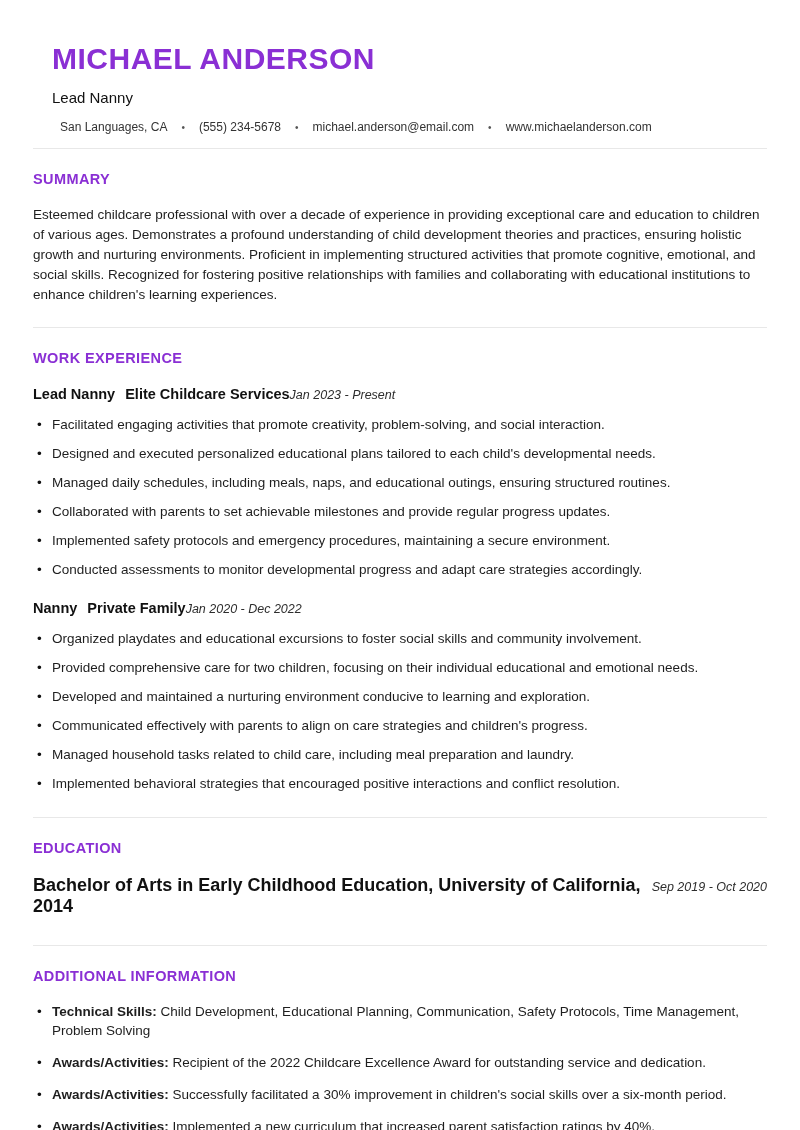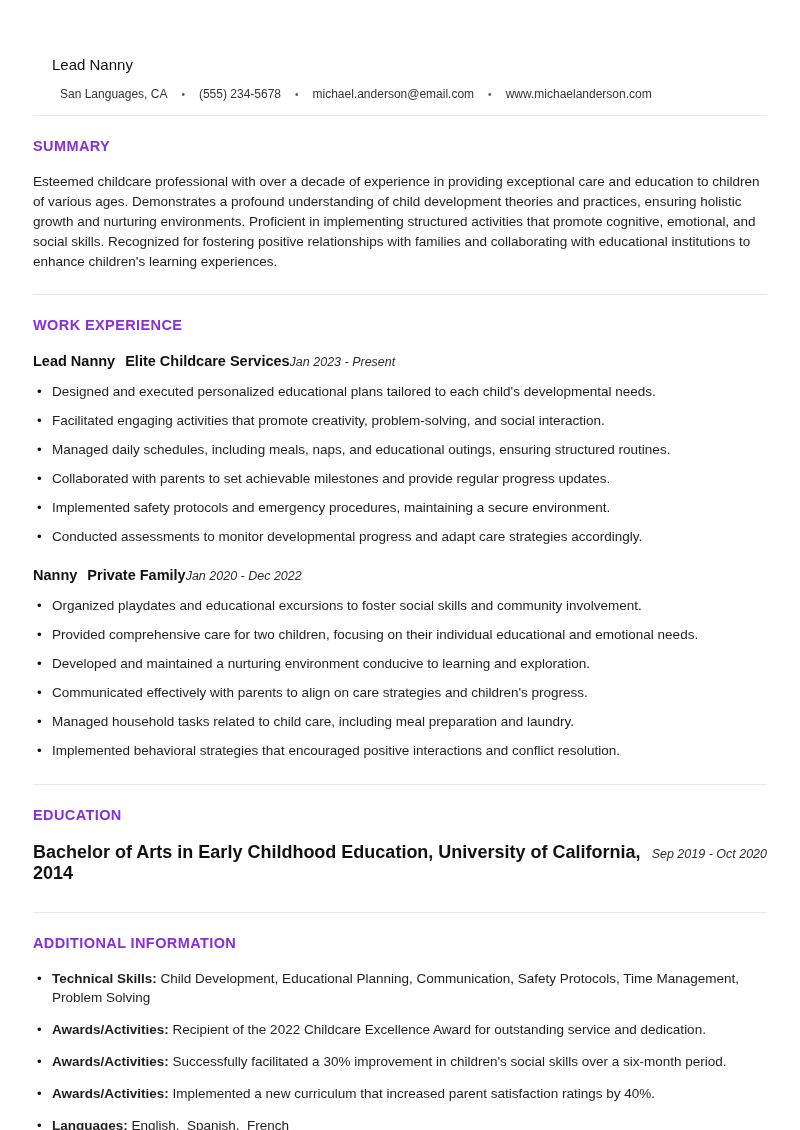--- a/index.html
+++ b/index.html
@@ -168,20 +168,21 @@
   .item-label { font-weight: 700; }
   .item-text { white-space: pre-wrap; }
 </style>
 </head>
 <body>
 
 <div class="page">
 
   <div class="header">
     <div class="header-text">
+      <div class="name">MICHAEL ANDERSON</div>
       <div class="role-title">Lead Nanny</div>
       <div class="contact-row">
         <span class="contact-item">San Languages, CA</span>
         <span class="sep-dot">•</span>
         <span class="contact-item">(555) 234-5678</span>
         <span class="sep-dot">•</span>
         <span class="contact-item">michael.anderson@email.com</span>
         <span class="sep-dot">•</span>
         <span class="contact-item">www.michaelanderson.com</span>
       </div>
@@ -201,22 +202,22 @@
     <div class="section-heading">WORK EXPERIENCE</div>
 
     <div class="job">
       <div class="job-header">
         <div class="job-titles">
           <span>Lead Nanny</span><span class="job-company">Elite Childcare Services</span>
         </div>
         <span class="job-dates">Jan 2023 - Present</span>
       </div>
       <ul class="bullets">
+        <li>Facilitated engaging activities that promote creativity, problem-solving, and social interaction.</li>
         <li>Designed and executed personalized educational plans tailored to each child's developmental needs.</li>
-        <li>Facilitated engaging activities that promote creativity, problem-solving, and social interaction.</li>
         <li>Managed daily schedules, including meals, naps, and educational outings, ensuring structured routines.</li>
         <li>Collaborated with parents to set achievable milestones and provide regular progress updates.</li>
         <li>Implemented safety protocols and emergency procedures, maintaining a secure environment.</li>
         <li>Conducted assessments to monitor developmental progress and adapt care strategies accordingly.</li>
       </ul>
     </div>
 
     <div class="job">
       <div class="job-header">
         <div class="job-titles">

